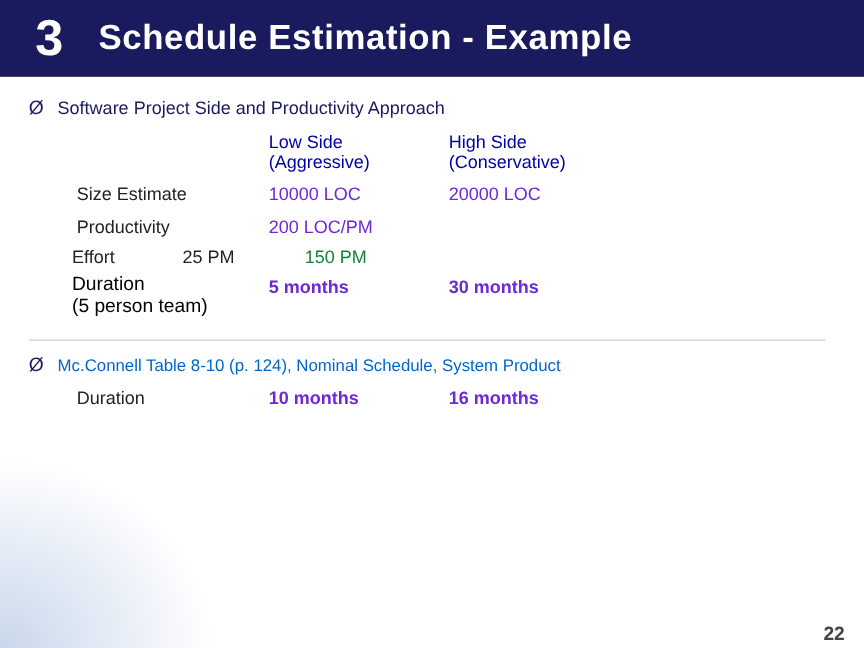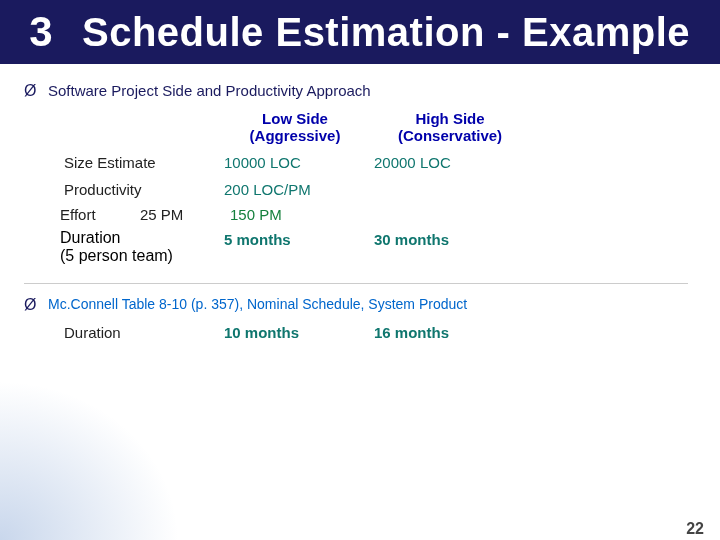--- a/index.html
+++ b/index.html
@@ -37,21 +37,21 @@
       font-size: 42px;
       font-weight: bold;
       margin-right: 16px;
       min-width: 50px;
       text-align: center;
       line-height: 1;
     }
 
     .header-title {
       color: #ffffff;
-      font-size: 40px;
+      font-size: 29px;
       font-weight: bold;
       letter-spacing: 0.5px;
     }
 
     
     .content {
       flex: 1;
       padding: 18px 32px 10px 24px;
       display: flex;
       flex-direction: column;
@@ -85,57 +85,56 @@
     }
 
     .table-header-row {
       display: grid;
       grid-template-columns: 160px 150px 160px;
       margin-bottom: 0px;
     }
 
     .th-cell {
       font-size: 15px;
-      font-weight: bold;
+      font-weight: normal;
       color: #0000aa;
       padding: 2px 4px;
-      text-align: center;
     }
 
     .th-cell.low {
       color: #0000aa;
     }
 
     .th-cell.high {
       color: #0000aa;
     }
 
     .data-row {
       display: grid;
       grid-template-columns: 160px 150px 160px;
       margin: 6px 0;
     }
 
     .td-cell {
       font-size: 15px;
-      color: #0f766e;
+      color: #6d28d9;
       padding: 2px 4px;
     }
 
     .td-label {
       font-size: 15px;
       color: #222222;
       padding: 2px 4px;
     }
 
     
     .effort-row {
       display: flex;
       align-items: center;
-      gap: 0;
+      gap: 12px;
       margin: 6px 0;
     }
 
     .effort-label {
       font-size: 15px;
       color: #222222;
       min-width: 80px;
     }
 
     .effort-val1 {
@@ -271,21 +270,21 @@
         </div>
         <div class="td-cell bold-text">5 months</div>
         <div class="td-cell bold-text">30 months</div>
       </div>
     </div>
 
     <div class="divider"></div>
 
     <div class="mcconnell-bullet">
       <span class="bullet-arrow">Ø</span>
-      <span class="mcconnell-text">Mc.Connell Table 8-10 (p. 357), Nominal Schedule, System Product</span>
+      <span class="mcconnell-text">Mc.Connell Table 8-10 (p. 124), Nominal Schedule, System Product</span>
     </div>
 
     <div class="duration-table">
       <div class="duration-row">
         <div class="td-label">Duration</div>
         <div class="td-cell bold-text">10 months</div>
         <div class="td-cell bold-text">16 months</div>
       </div>
     </div>
 

